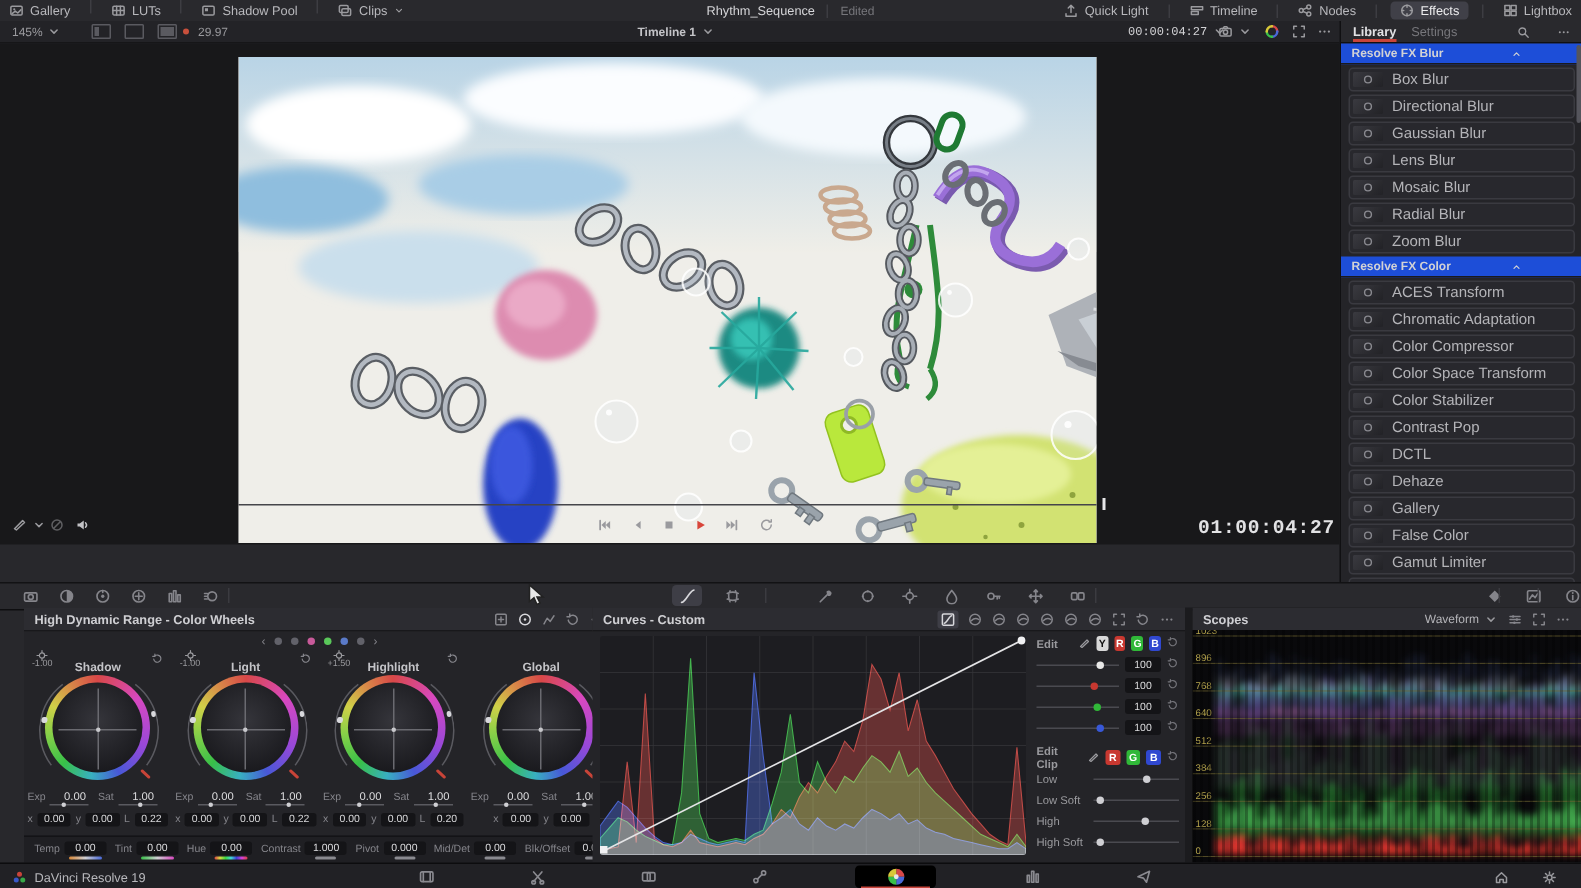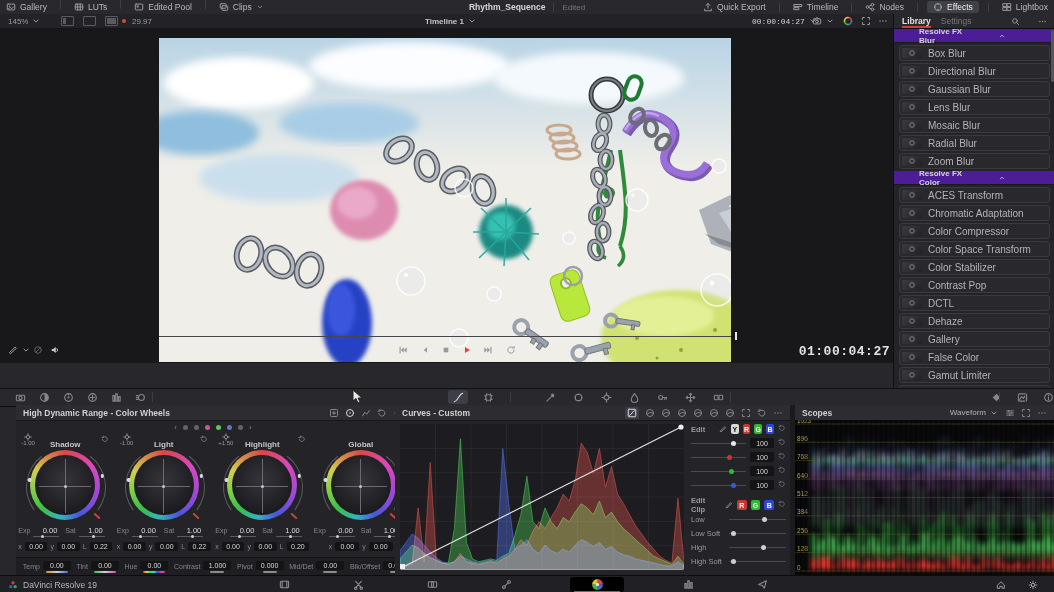--- a/index.html
+++ b/index.html
@@ -10,21 +10,21 @@
   .icon{display:inline-flex;align-items:center;justify-content:center;color:#9a9a9e;}
   .icon svg{display:block;}
   
   #tb1{position:absolute;left:0;top:0;width:1054px;height:14px;background:#29292d;
        display:flex;align-items:center;border-bottom:1px solid #1c1c1f;}
   .tbbtn{display:flex;align-items:center;gap:4px;padding:0 6px;height:14px;color:#b9b9bd;cursor:default;}
   .tbbtn.active{background:#404048;border-radius:3px;color:#ececee;height:12px;margin:1px 2px;}
   .tbbtn .lbl{font-size:8.5px;}
   #tb1-center{position:absolute;left:0;right:0;top:0;height:14px;display:flex;align-items:center;justify-content:center;gap:8px;pointer-events:none;}
   #tb1-center .edited{color:#77777c;font-size:8px;border-left:1px solid #3d3d42;padding-left:8px;}
-  #tb1-center .title{color:#d6d6d9;font-size:8.5px;font-weight:bold;}
+  #tb1-center .title{color:#d6d6d9;font-size:8.5px;font-weight:normal;}
   
   #row2{position:absolute;left:0;top:14px;width:893px;height:14px;background:#232327;border-bottom:1px solid #161618;}
   .r2item{position:absolute;top:0;height:14px;display:flex;align-items:center;gap:3px;color:#9a9a9e;font-size:8px;}
   .mono{font-family:"Liberation Mono",monospace;}
   .fpsdot{width:4px;height:4px;border-radius:50%;background:#c8503c;display:inline-block;margin-right:3px;}
   .tinybox{width:11px;height:8px;border:1px solid #5a5a60;border-radius:1px;margin:0 3px;position:relative;}
   .tinybox.f::after{content:"";position:absolute;inset:1px;background:#5a5a60;}
   .tinybox.h::after{content:"";position:absolute;top:1px;bottom:1px;left:1px;width:3px;background:#5a5a60;}
   
   #stage{position:absolute;left:0;top:29px;width:893px;height:334px;background:#18181a;}
@@ -48,21 +48,21 @@
   .phead .spacer{flex:1;}
   .phico{color:#85858b;display:flex;align-items:center;}
   .phico.bright{color:#d8d8dc;}
   
   #library{position:absolute;left:893px;top:14px;width:161px;height:391px;background:#242428;border-left:1px solid #101012;}
   #lib-tabs{height:14px;background:#29292d;border-bottom:1px solid #101012;display:flex;align-items:center;padding:0 8px;gap:10px;}
   .libtab{font-size:8.5px;color:#77777c;position:relative;height:14px;display:flex;align-items:center;}
   .libtab.active{color:#e2e2e4;font-weight:bold;}
   .libtab.active::after{content:"";position:absolute;left:0;right:0;bottom:0;height:2px;background:#c8443a;}
   #lib-scroll{position:absolute;right:1px;top:16px;width:3px;height:52px;background:#55555c;border-radius:2px;}
-  .libsechead{height:13px;display:flex;align-items:center;padding:0 25px;background:#4c1d95;border-bottom:1px solid #1a1a1d;}
+  .libsechead{height:13px;display:flex;align-items:center;padding:0 7px;background:#1d4ed8;border-bottom:1px solid #1a1a1d;}
   .libsechead span{font-size:8px;font-weight:bold;color:#d2d2d5;flex:1;}
   .fxrow{height:14px;margin:2px 5px;display:flex;align-items:center;gap:6px;background:#28282d;
          border:1px solid #3a3a40;border-radius:3px;padding:0 2px;}
   .fxthumb{width:20px;height:10px;background:linear-gradient(135deg,#3a3a40,#222226);border-radius:1px;
            display:flex;align-items:center;justify-content:center;color:#8a8a90;}
   .fxlabel{font-size:10px;color:#b4b4b8;}
   
   #hdr{left:16px;width:394px;}
   #hdr-dots{height:12px;display:flex;align-items:center;justify-content:center;gap:6px;}
   .navdot{width:5px;height:5px;border-radius:50%;background:#55555c;}
@@ -169,21 +169,21 @@
           <span class="lbl">LUTs</span>
         </div>
         <div class="vsep"></div>
         <div class="tbbtn">
           <span class="icon">
             <svg width="10" height="10" viewBox="0 0 12 12" fill="none" stroke="currentColor" stroke-width="1.2" stroke-linecap="round" stroke-linejoin="round">
               <rect x="1.5" y="2.5" width="9" height="7" rx="1"></rect>
               <rect x="3.2" y="4.2" width="2.4" height="2.4" fill="currentColor" stroke="none"></rect>
             </svg>
           </span>
-          <span class="lbl">Edited Pool</span>
+          <span class="lbl">Shadow Pool</span>
         </div>
         <div class="vsep"></div>
         <div class="tbbtn">
           <span class="icon">
             <svg width="10" height="10" viewBox="0 0 12 12" fill="none" stroke="currentColor" stroke-width="1.2" stroke-linecap="round" stroke-linejoin="round">
               <rect x="1.5" y="2" width="7" height="5.5" rx="1"></rect>
               <rect x="3.5" y="4.5" width="7" height="5.5" rx="1"></rect>
             </svg>
           </span>
           <span class="lbl">Clips</span>
@@ -199,21 +199,21 @@
       <span class="edited">Edited</span>
     </div>
     <div id="tb1-right" style="display:flex;align-items:center;margin-left:auto;">
         <div class="tbbtn">
           <span class="icon">
             <svg width="10" height="10" viewBox="0 0 12 12" fill="none" stroke="currentColor" stroke-width="1.2" stroke-linecap="round" stroke-linejoin="round">
               <path d="M2,8.5 v2 h8 v-2"></path>
               <path d="M6,2 v5.5 M3.8,4 L6,1.8 L8.2,4"></path>
             </svg>
           </span>
-          <span class="lbl">Quick Export</span>
+          <span class="lbl">Quick Light</span>
         </div>
         <div class="vsep"></div>
         <div class="tbbtn">
           <span class="icon">
             <svg width="10" height="10" viewBox="0 0 12 12" fill="none" stroke="currentColor" stroke-width="1.2" stroke-linecap="round" stroke-linejoin="round">
               <rect x="1.5" y="3" width="9" height="2.4"></rect>
               <rect x="1.5" y="6.8" width="5.5" height="2.4"></rect>
             </svg>
           </span>
           <span class="lbl">Timeline</span>

